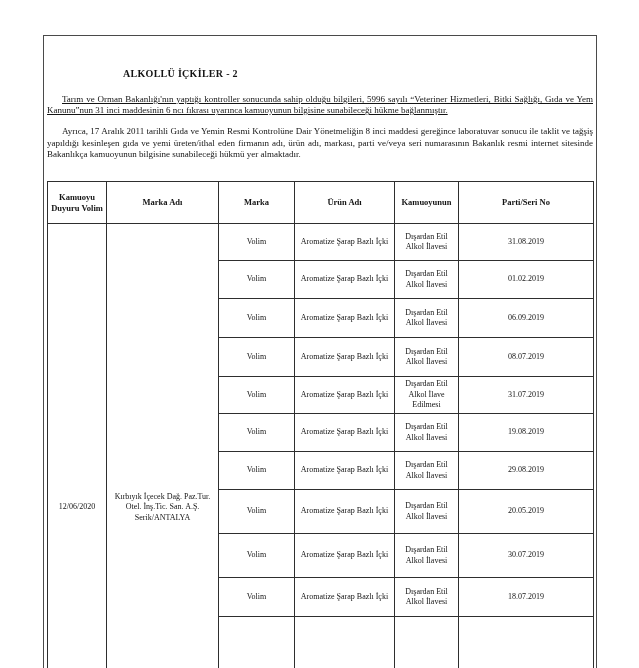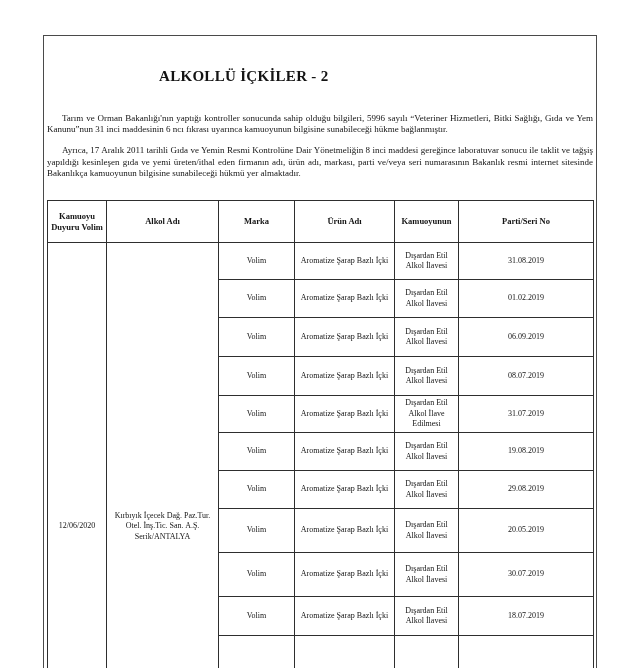--- a/index.html
+++ b/index.html
@@ -17,33 +17,33 @@
     left: 43px;
     top: 35px;
     width: 554px;
     height: 900px;
     box-sizing: border-box;
     background: #ffffff;
     border: 1px solid #4a4a4a;
     padding: 0 3px;
   }
   .doc-title {
-    font-size: 15px;
+    font-size: 10px;
     font-weight: bold;
     letter-spacing: 0.3px;
-    margin: 32px 0 0 112px;
+    margin: 32px 0 0 76px;
   }
   .para {
     font-size: 9px;
     line-height: 11.2px;
     text-align: justify;
     text-indent: 15px;
     margin: 10px 0 0 0;
   }
-  .para.first { margin-top: 28px; }
+  .para.first { margin-top: 15px; text-decoration: underline; }
   table.violations {
     border-collapse: collapse;
     table-layout: fixed;
     width: 100%;
     margin-top: 21px;
   }
   table.violations th,
   table.violations td {
     border: 1px solid #2e2e2e;
     text-align: center;
@@ -78,21 +78,21 @@
       <col style="width:59px">
       <col style="width:112px">
       <col style="width:76px">
       <col style="width:100px">
       <col style="width:64px">
       <col style="width:135px">
     </colgroup>
     <thead>
       <tr id="header-row" style="height:42px">
           <th>Kamuoyu Duyuru Volim</th>
-          <th>Alkol Adı</th>
+          <th>Marka Adı</th>
           <th>Marka</th>
           <th>Ürün Adı</th>
           <th>Kamuoyunun</th>
           <th>Parti/Seri No</th>
         </tr>
     </thead>
     <tbody id="table-body">
         <tr style="height: 37px;">
           <td class="date-cell" rowspan="11">12/06/2020</td>
           <td class="company-cell" rowspan="11">Kırbıyık İçecek Dağ. Paz.Tur. Otel. İnş.Tic. San. A.Ş. Serik/ANTALYA</td>

